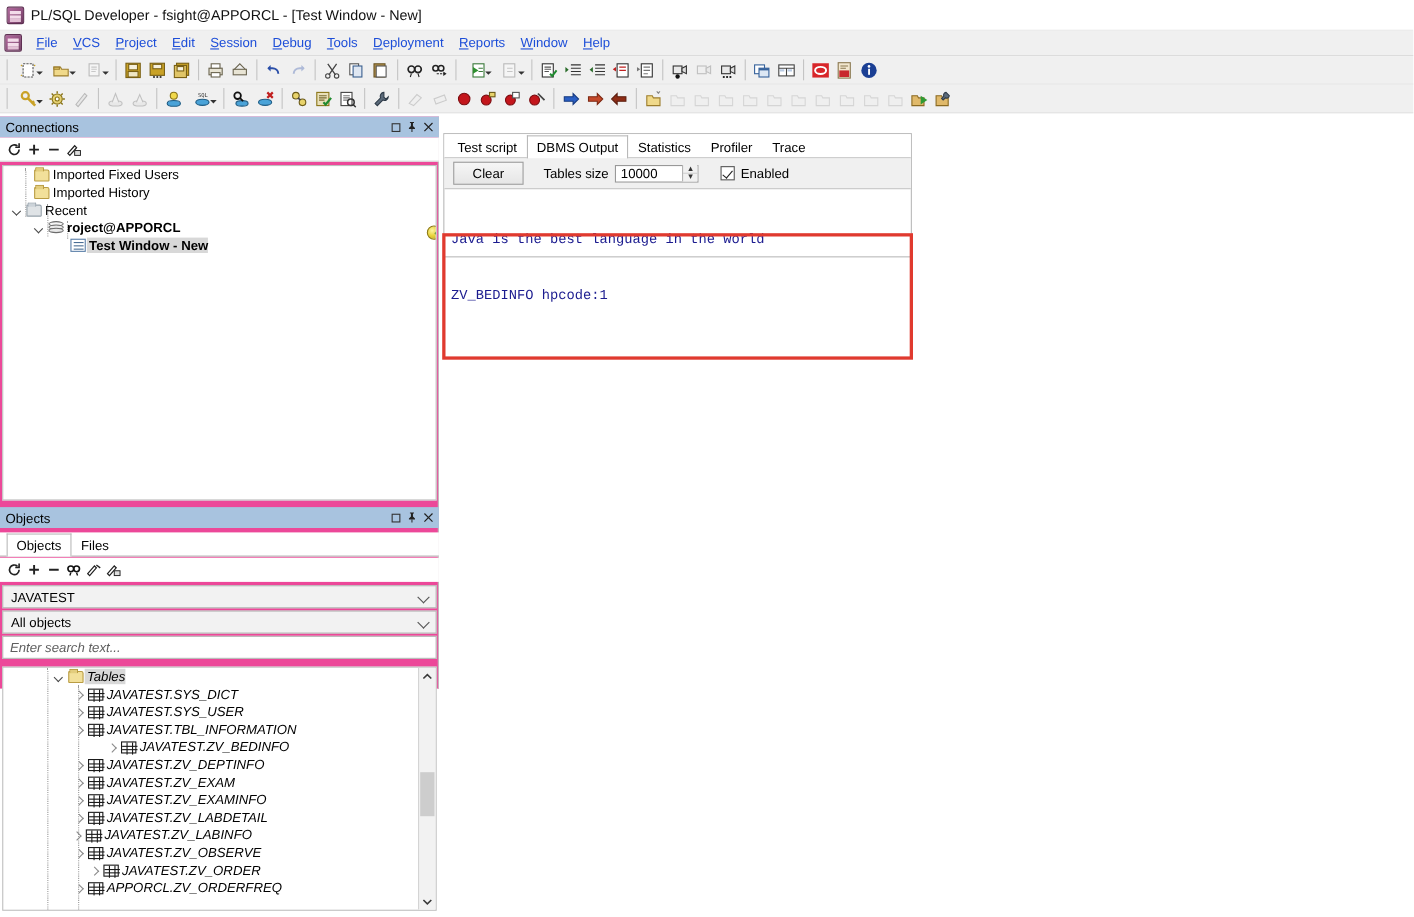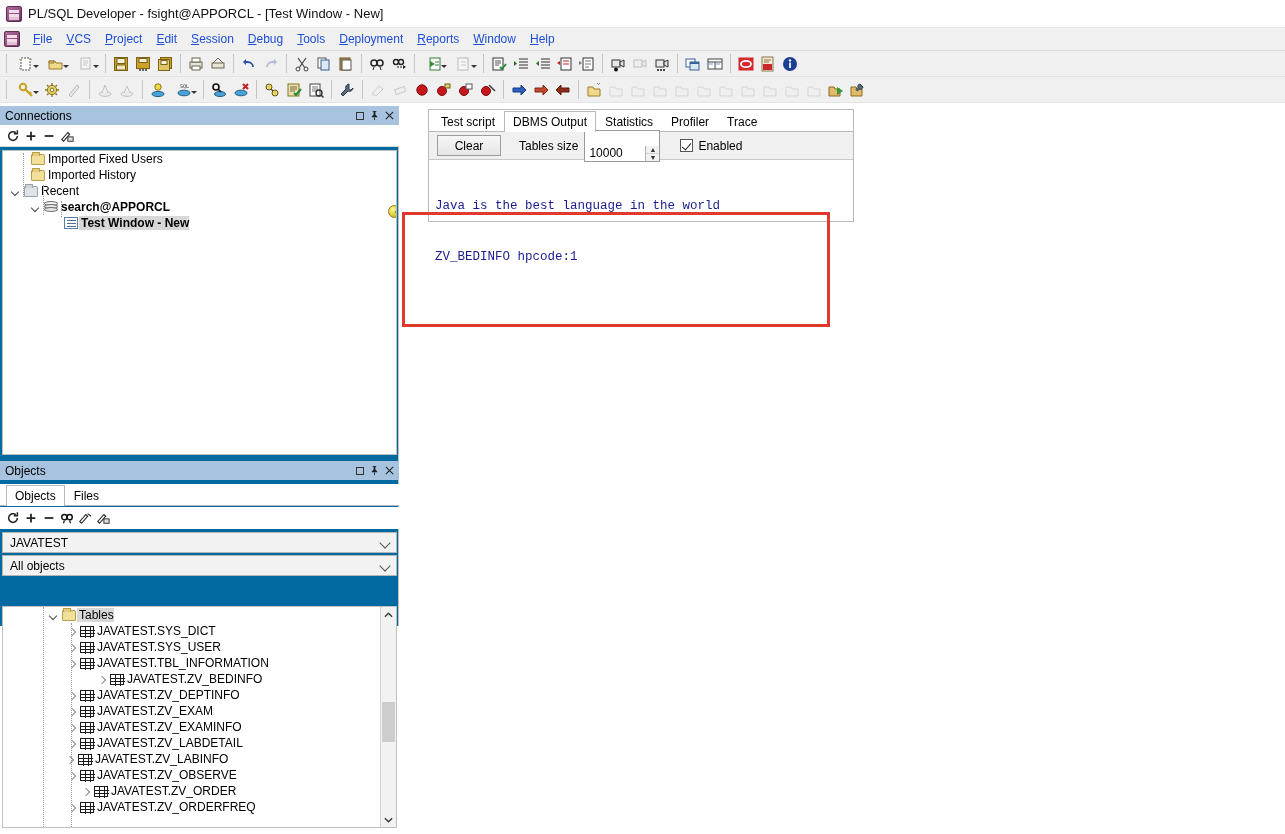--- a/index.html
+++ b/index.html
@@ -92,21 +92,21 @@
     position: absolute;
     top: 106px; left: 0;
     width: 1285px; height: 728px;
     background: #ffffff;
   }
 
   
   #leftcol {
     position: absolute; left: 0; top: 0;
     width: 399px; height: 520px;
-    background: #0369a1;
+    background: #ec4899;
     border-right: 1px solid #c0c0c0;
   }
   .pane-title {
     height: 19px;
     background: #a8c3df;
     display: flex; align-items: center;
     padding: 0 2px 0 5px;
     font-size: 12px;
     color: #000;
   }
@@ -313,25 +313,24 @@
 
   
   #rightarea {
     position: absolute;
     left: 400px; top: 0;
     right: 0; bottom: 0;
     background: #ffffff;
   }
   #outputPanel {
     position: absolute;
-    left: 3px; top: 3px;
+    left: 3px; top: 15px;
     width: 426px; height: 113px;
     background: #ffffff;
     border: 1px solid #b9b9b9;
-    margin-left: 25px;
   }
   #redbox {
     position: absolute;
     left: 402px; top: 106px;
     width: 428px; height: 115px;
     border: 3px solid #e03a2f;
     pointer-events: none;
     z-index: 50;
   }
   .out-tabs {
@@ -349,22 +348,22 @@
   }
   .btn3d {
     height: 21px; min-width: 64px;
     background: linear-gradient(#f6f6f6,#e6e6e6);
     border: 1px solid #9d9d9d;
     display: flex; align-items: center; justify-content: center;
     font-size: 12px; cursor: default;
   }
   .fieldlabel { margin-left: 18px; font-size: 12px; }
   .spinwrap {
-    margin-left: 6px; height: 32px;
-    display: flex; align-items: flex-end;
+    margin-left: 6px; height: 16px;
+    display: flex; align-items: center;
     border: 1px solid #999; background: #fff;
   }
   .spinwrap input {
     width: 60px; border: none; outline: none;
     font-family: "Liberation Sans", sans-serif; font-size: 12px;
     padding-left: 4px; background: transparent;
   }
   .spinbtns {
     width: 14px; display: flex; flex-direction: column;
     border-left: 1px solid #b4b4b4;
@@ -934,21 +933,21 @@
         <span class="exp">
             <span class="chev-down"></span>
           </span>
         <span class="tico">
           <span class="db-ico">
               <i></i>
               <i></i>
               <i></i>
             </span>
         </span>
-        <span class="tlabel bold">search@APPORCL</span>
+        <span class="tlabel bold">roject@APPORCL</span>
       </div>
       <div class="tnode" style="padding-left:59px;">
         <span class="tico">
             <span class="win-ico"></span>
           </span>
         <span class="tlabel bold sel">Test Window - New</span>
       </div>
 
       <div style="position:absolute;right:8px;top:54px;">
         <span class="keyball"></span>
@@ -1022,23 +1021,26 @@
 
     <div style="position:absolute;left:0;top:424px;width:399px;">
       <div class="combo">
         <span class="cval">JAVATEST</span>
         <span class="cchev"></span>
       </div>
       <div class="combo">
         <span class="cval">All objects</span>
         <span class="cchev"></span>
       </div>
-    </div>
-
-    <div class="tree" style="position:absolute;left:2px;top:500px;width:395px;height:222px;">
+      <div class="searchbox">
+        <span>Enter search text...</span>
+      </div>
+    </div>
+
+    <div class="tree" style="position:absolute;left:2px;top:500px;width:395px;height:222px;font-style:italic;">
       <div class="dotline" style="left:40px;top:0;height:222px;"></div>
       <div class="dotline" style="left:68px;top:16px;height:206px;"></div>
 
       <div class="tnode" style="padding-left:44px;">
         <span class="exp">
             <span class="chev-down"></span>
           </span>
         <span class="tico">
             <span class="folder-ico"></span>
           </span>
@@ -1145,21 +1147,21 @@
             </span>
             <span class="tlabel">JAVATEST.ZV_ORDER</span>
           </div>
           <div class="tnode" style="padding-left: 62px;">
             <span class="exp">
               <span class="chev-right"></span>
             </span>
             <span class="tico">
               <span class="table-ico"></span>
             </span>
-            <span class="tlabel">JAVATEST.ZV_ORDERFREQ</span>
+            <span class="tlabel">APPORCL.ZV_ORDERFREQ</span>
           </div>
         </div>
 
       <div class="vscroll">
         <div class="arw">
           <svg width="9" height="9" viewBox="0 0 10 10">
               <path d="M1 6.5 L5 2.5 L9 6.5" fill="none" stroke="#3a3a3a" stroke-width="1.6"></path>
             </svg>
         </div>
         <div class="thumb" style="top:95px;height:40px;"></div>

